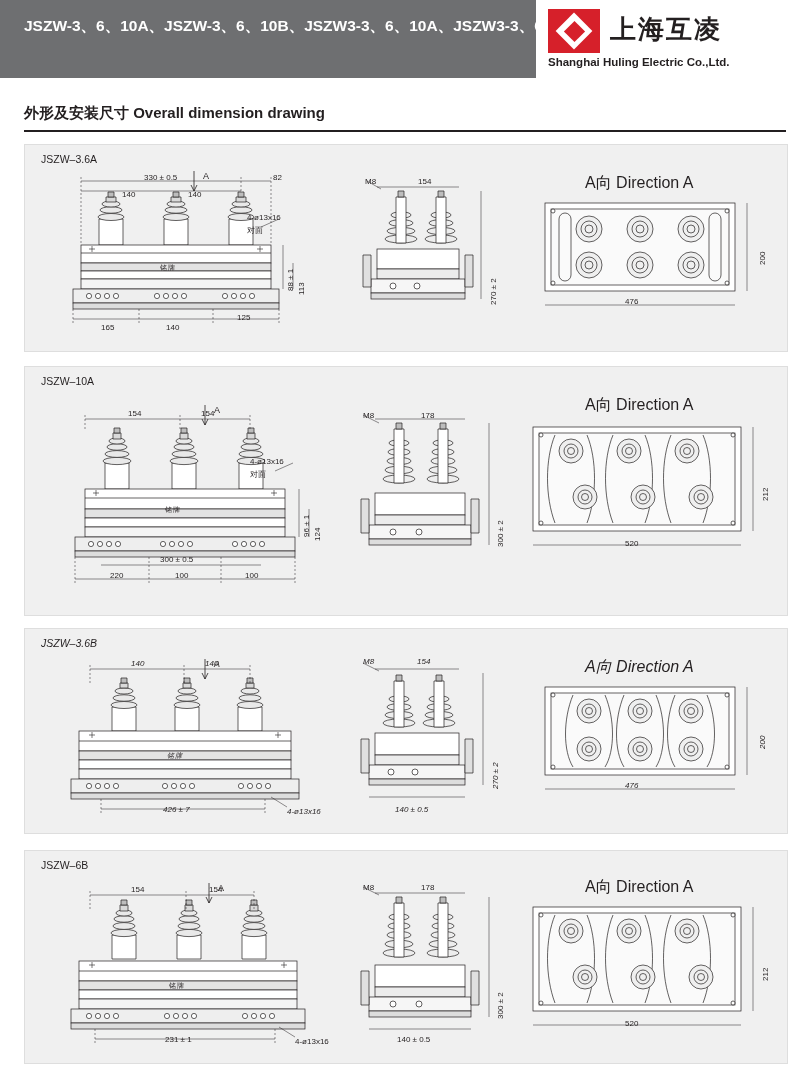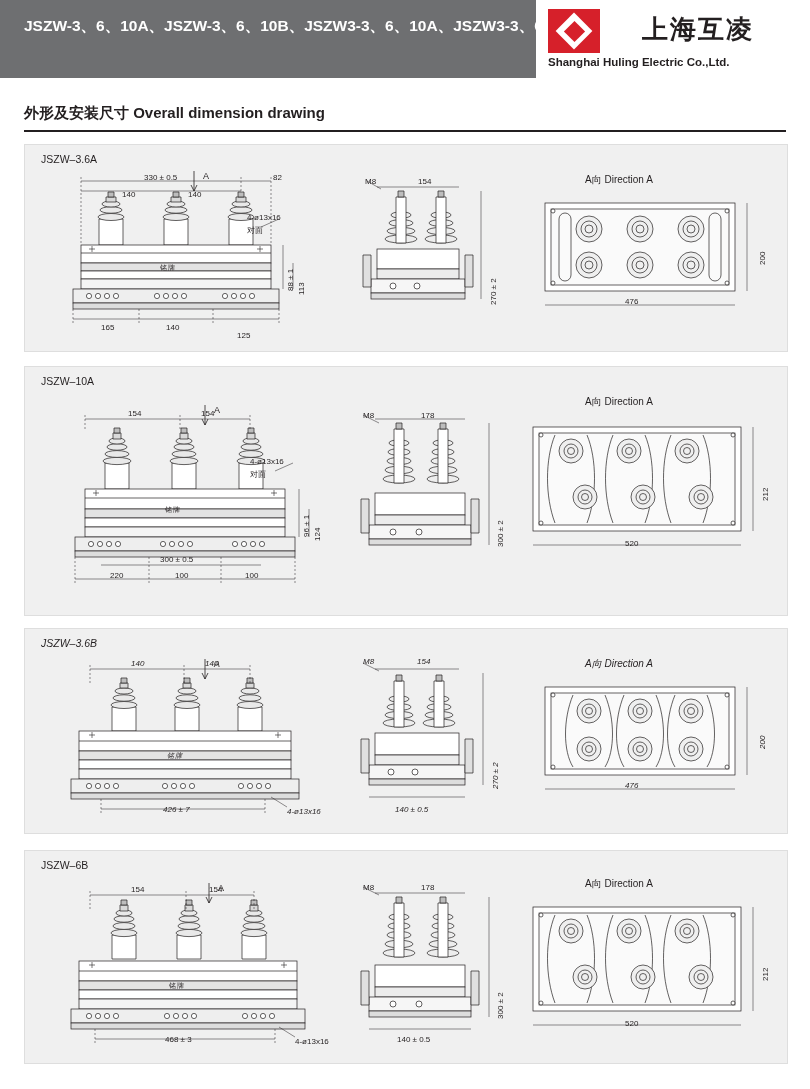--- a/index.html
+++ b/index.html
@@ -39,42 +39,41 @@
     background:#ffffff;transform:rotate(45deg);
   }
   .logo-red .diamond-inner{
     position:absolute;left:50%;top:50%;width:15px;height:15px;
     margin-left:-7.5px;margin-top:-7.5px;
     background:#d6202a;transform:rotate(45deg);
   }
   .logo-cn{
     position:absolute;left:74px;top:12px;font-size:26px;font-weight:bold;color:#231f20;
     letter-spacing:2px;
-    margin-left:32px;
   }
   .logo-en{
     position:absolute;left:12px;top:56px;font-size:11.5px;font-weight:bold;color:#231f20;
   }
   
   .section-title{
     position:absolute;left:24px;top:104px;font-size:15px;font-weight:bold;color:#231f20;
     white-space:nowrap;
   }
   .section-rule{
     position:absolute;left:24px;top:130px;width:762px;height:2px;background:#231f20;
   }
   
   .panel{
     position:absolute;left:24px;width:762px;background:#f0f0f0;border:1px solid #dedede;
   }
   .panel-label{
     position:absolute;left:16px;top:8px;font-size:10.5px;color:#231f20;
   }
   .dirlabel{
-    position:absolute;font-size:10px;color:#231f20;white-space:nowrap;
+    position:absolute;font-size:16px;color:#231f20;white-space:nowrap;
   }
   .dim{
     position:absolute;font-size:8px;color:#231f20;white-space:nowrap;
   }
   .dim.v{
     transform-origin:0 0;transform:rotate(-90deg);
   }
   .nameplate{
     position:absolute;font-size:6px;color:#231f20;white-space:nowrap;letter-spacing:1px;
   }
@@ -192,21 +191,21 @@
   <div class="dim" style="left:97px;top:45px;">140</div>
   <div class="dim" style="left:163px;top:45px;">140</div>
   <div class="dim" style="left:222px;top:68px;"></div>
   <div class="dim" style="left:222px;top:68px;">4-ø13x16</div>
   <div class="dim" style="left:222px;top:80px;">对面</div>
   <div class="nameplate" style="left:135px;top:118px;font-size:7px;">铭牌</div>
   <div class="dim v" style="left:261px;top:146px;">88 ± 1</div>
   <div class="dim v" style="left:272px;top:150px;">113</div>
   <div class="dim" style="left:76px;top:178px;">165</div>
   <div class="dim" style="left:141px;top:178px;">140</div>
-  <div class="dim" style="left:212px;top:186px;">125</div>
+  <div class="dim" style="left:212px;top:168px;">125</div>
 
   <svg class="pa" style="left:330px;top:34px;" width="150" height="150" viewBox="0 0 150 150">
     <g stroke="#231f20" fill="none" stroke-width="0.7">
       <g transform="translate(32,14)">
         <ellipse cx="14" cy="46" rx="16" ry="4" fill="#ededed"></ellipse>
         <ellipse cx="14" cy="38" rx="14" ry="3.6" fill="#ededed"></ellipse>
         <ellipse cx="14" cy="30" rx="12" ry="3.4" fill="#ededed"></ellipse>
         <ellipse cx="14" cy="22" rx="10" ry="3.2" fill="#ededed"></ellipse>
         <path d="M9,4 L19,4 L19,50 L9,50 Z" fill="#ffffff"></path>
         <path d="M11,-2 L17,-2 L17,4 L11,4 Z" fill="#bdbdbd"></path>
@@ -706,21 +705,21 @@
       <path d="M214,148 L230,158" stroke-width="0.5"></path>
     </g>
   </svg>
   <div class="dim" style="left:193px;top:32px;font-size:9px;">A</div>
   <svg class="pa" style="left:178px;top:32px;" width="12" height="22">
       <path d="M6,0 L6,20 M3,14 L6,20 L9,14" stroke="#231f20" fill="none" stroke-width="0.8"></path>
     </svg>
   <div class="dim" style="left:106px;top:34px;">154</div>
   <div class="dim" style="left:184px;top:34px;">154</div>
   <div class="nameplate" style="left:144px;top:130px;font-size:7px;">铭牌</div>
-  <div class="dim" style="left:140px;top:184px;">468 ± 3</div>
+  <div class="dim" style="left:140px;top:184px;">231 ± 1</div>
   <div class="dim" style="left:270px;top:186px;">4-ø13x16</div>
 
   <svg class="pa" style="left:330px;top:36px;" width="155" height="160" viewBox="0 0 155 160">
     <g stroke="#231f20" fill="none" stroke-width="0.7">
       <g transform="translate(30,12)">
         <ellipse cx="14" cy="54" rx="16" ry="4" fill="#ededed"></ellipse>
         <ellipse cx="14" cy="45" rx="14" ry="3.8" fill="#ededed"></ellipse>
         <ellipse cx="14" cy="36" rx="12" ry="3.6" fill="#ededed"></ellipse>
         <ellipse cx="14" cy="27" rx="11" ry="3.4" fill="#ededed"></ellipse>
         <ellipse cx="14" cy="18" rx="10" ry="3.2" fill="#ededed"></ellipse>

